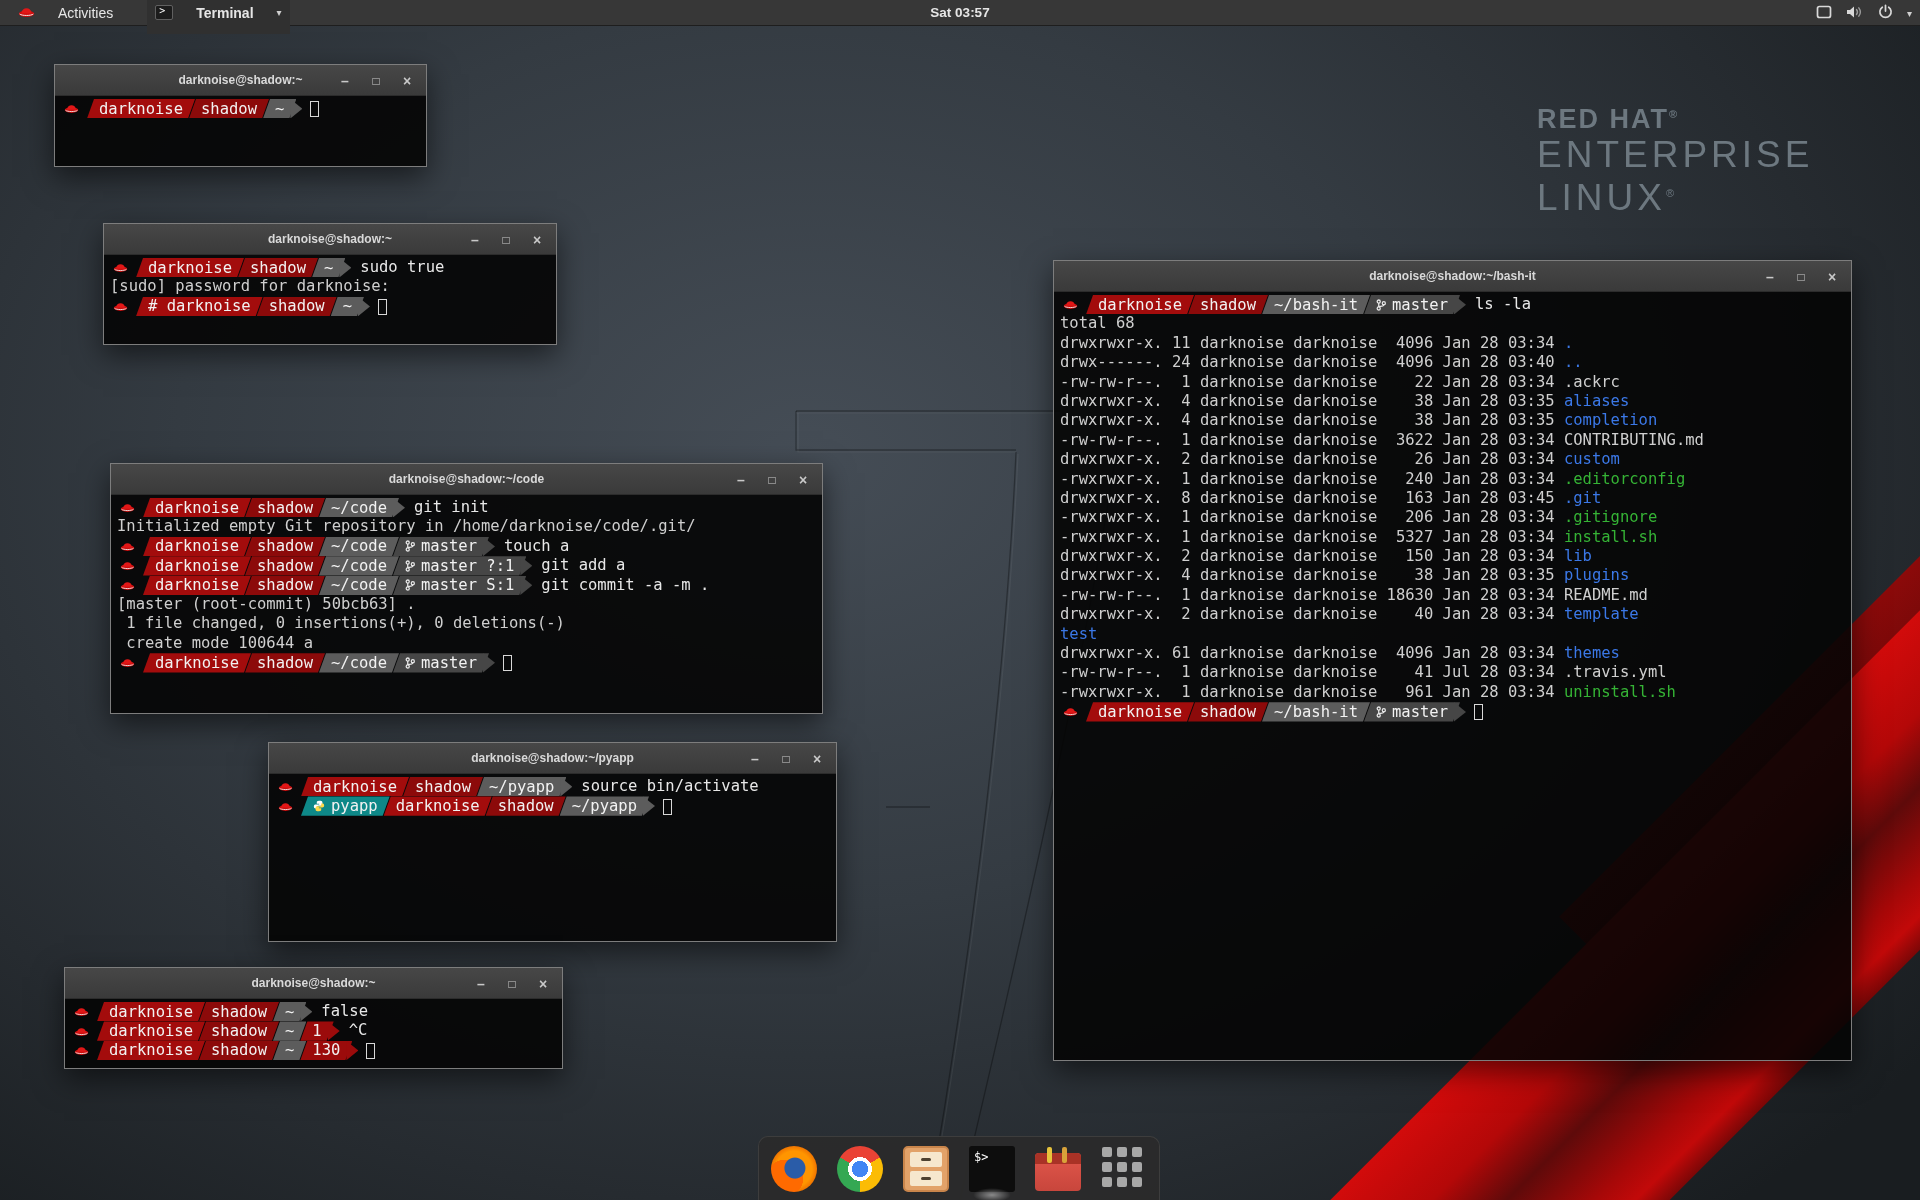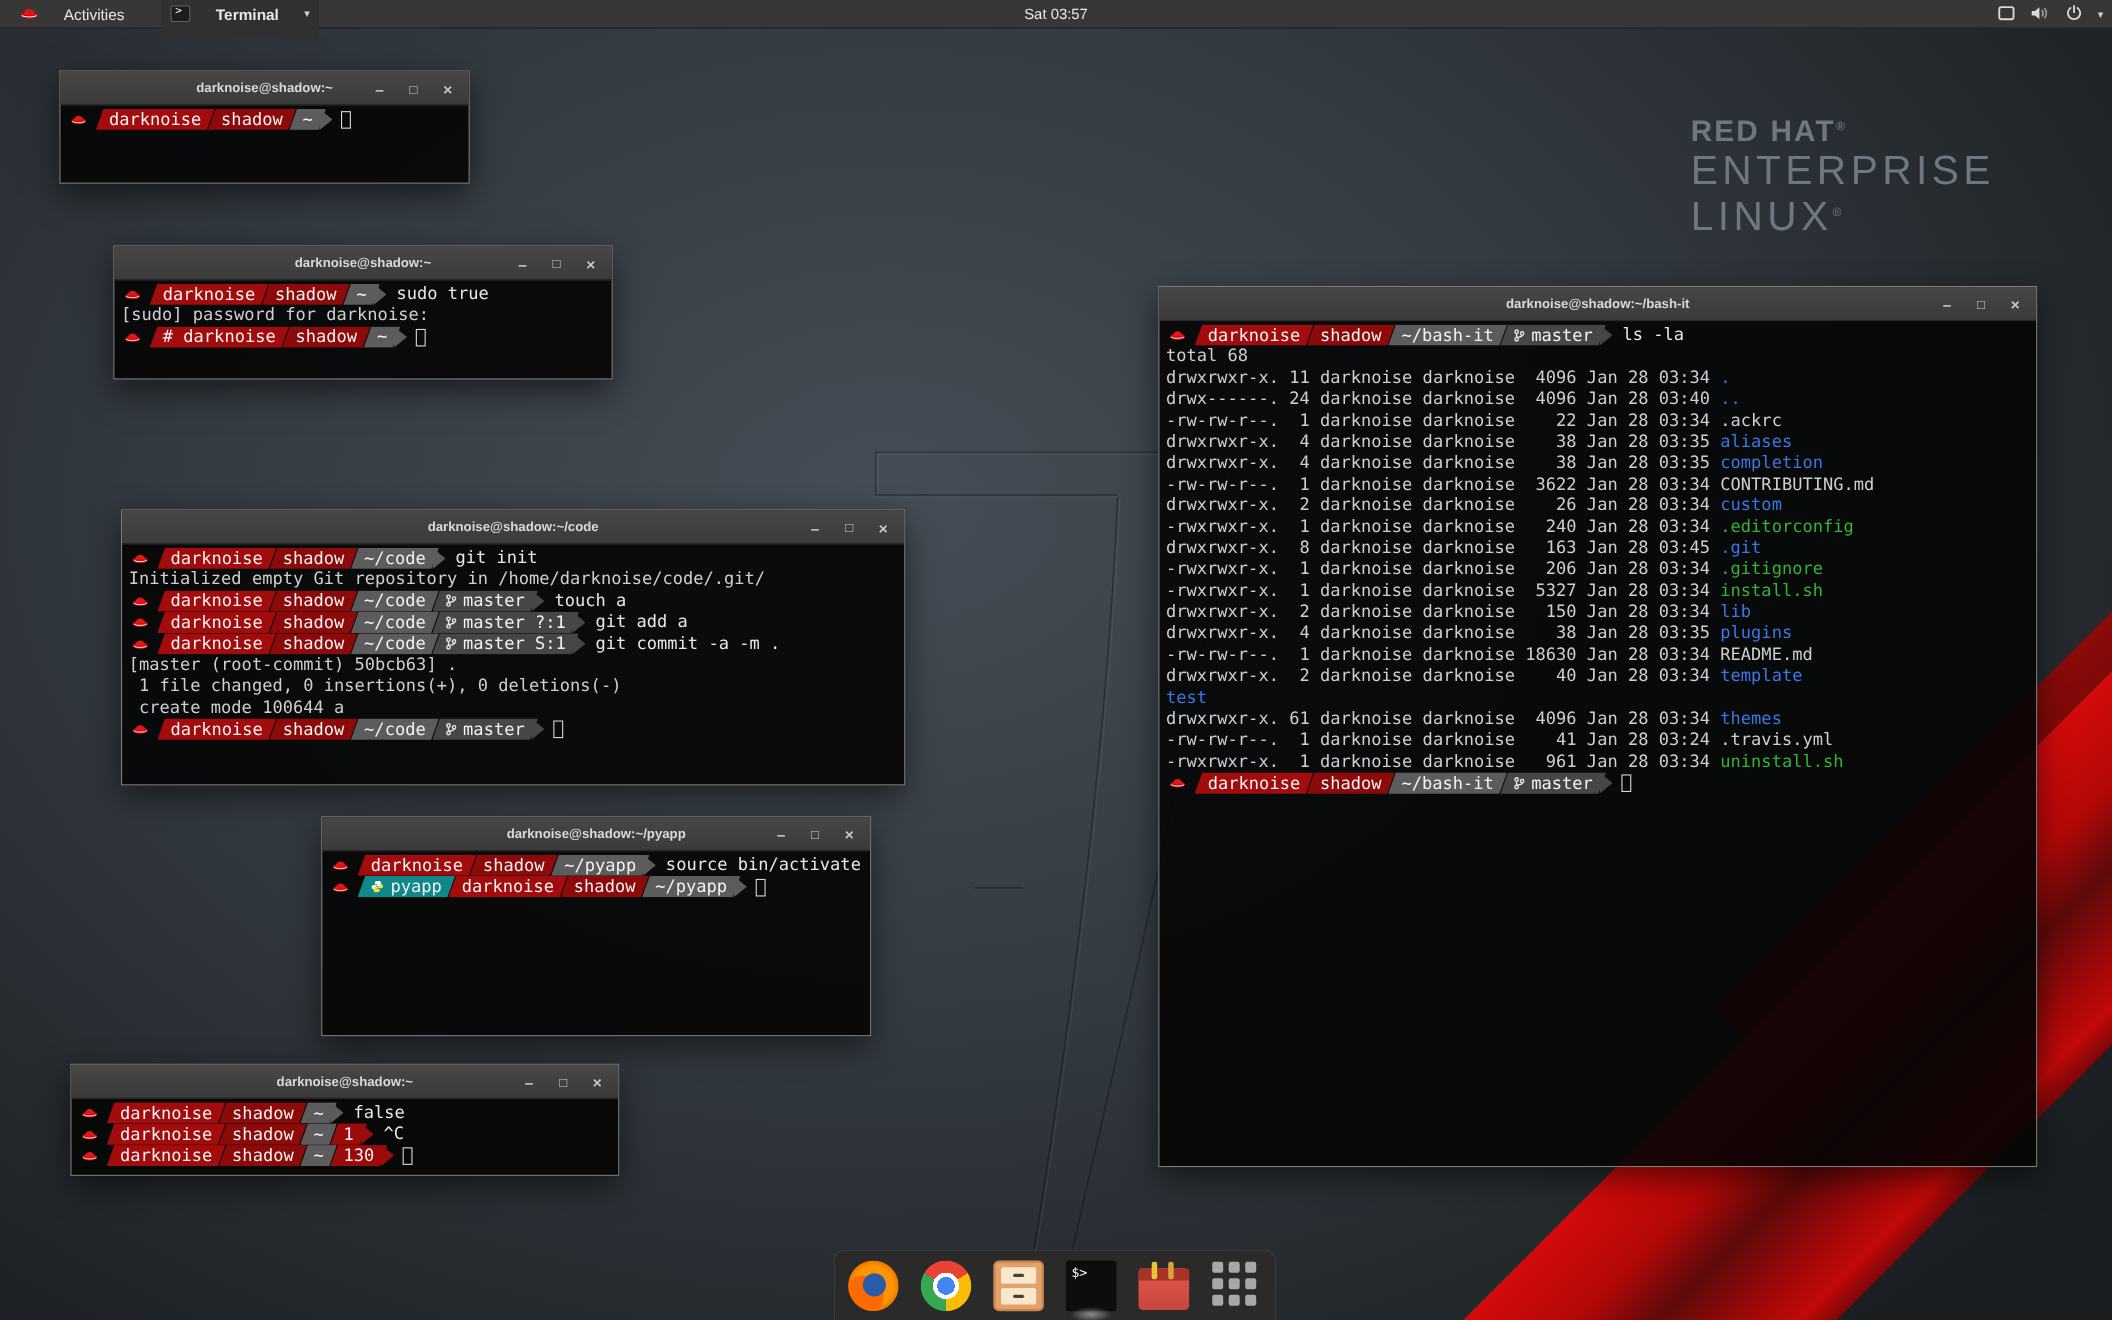--- a/index.html
+++ b/index.html
@@ -19,21 +19,21 @@
   .rhel-logo .l1 { font-size:27px; font-weight:bold; letter-spacing:2px; }
   .rhel-logo .l2, .rhel-logo .l3 { font-size:37px; letter-spacing:4px; line-height:39px; font-weight:400; }
   .rhel-logo sup { font-size:11px; vertical-align:super; }
 
   
   .topbar { position:absolute; left:0; top:0; width:1920px; height:26px; background:#373737; border-bottom:1px solid #1e1e1e; z-index:50;
     display:flex; align-items:center; color:#e6e6e6; font-size:14px; }
   .tb-left { display:flex; align-items:center; gap:26px; padding-left:10px; }
   .tb-btn { display:flex; align-items:center; gap:23px; height:42px; padding:0 8px; cursor:pointer; }
   .appmenu { background:#303030; }
-  .tb-clock { position:absolute; left:50%; transform:translateX(-50%); font-weight:normal; font-size:13.5px; }
+  .tb-clock { position:absolute; left:50%; transform:translateX(-50%); font-weight:bold; font-size:13.5px; }
   .tb-right { position:absolute; right:8px; top:0; height:26px; display:flex; align-items:center; gap:14px; }
   .caret { font-size:10px; color:#cfcfcf; }
   .minitermicon { width:18px; height:15px; background:#1c1c1c; border:1px solid #606060; border-radius:2px; position:relative; }
   .minitermicon::before { content:">"; position:absolute; left:3px; top:-1px; color:#fff; font-size:10px; font-family:"DejaVu Sans Mono",monospace; }
 
   
   .term-window { position:absolute; z-index:5; border:1px solid #7d7d7d; box-shadow:0 10px 28px rgba(0,0,0,.55); background:rgba(4,4,4,0.9); }
   .titlebar { height:31px; background:linear-gradient(#474747,#3a3a3a); border-bottom:1px solid #2c2c2c; position:relative;
     display:flex; align-items:center; justify-content:center; }
   .title { color:#d9d9d9; font-weight:bold; font-size:12px; }
@@ -57,21 +57,21 @@
   .pseg-git  { background:#464646; }
   .pseg-exit { background:#9b0b0b; }
   .pseg-venv { background:#0e8888; }
   .parrow { width:12px; margin-left:-6px; clip-path:polygon(0 0,100% 50%,0 100%); flex:none; }
   .pa-dir { background:#5c5c5c; } .pa-git { background:#464646; } .pa-exit { background:#9b0b0b; }
   .cursor { width:9px; height:16px; border:1px solid #d8d8d8; margin:1px 0 0 8px; flex:none; align-self:center; }
 
   .w0 { left:54px;  top:64px;  width:373px; height:103px; }
   .w1 { left:103px; top:223px; width:454px; height:122px; }
   .w2 { left:110px; top:463px; width:713px; height:251px; }
-  .w3 { left:292px; top:742px; width:500px; height:200px; }
+  .w3 { left:268px; top:742px; width:569px; height:200px; }
   .w4 { left:64px;  top:967px; width:499px; height:102px; }
   .w5 { left:1053px;top:260px; width:799px; height:801px; }
 
   
   .dock { position:absolute; left:758px; bottom:0; width:402px; height:64px; background:rgba(43,43,43,.96);
     border:1px solid #3d3d3d; border-bottom:none; border-radius:10px 10px 0 0; z-index:40;
     display:flex; align-items:center; justify-content:center; gap:20px; }
   .dock-item { position:relative; width:46px; height:46px; background:none; border:none; cursor:pointer; padding:0; }
   .dicon { display:block; width:46px; height:46px; }
   .firefox { border-radius:50%;
@@ -357,21 +357,21 @@
         <div class="trow"><span class="txt out">-rwxrwxr-x.  1 darknoise darknoise   240 Jan 28 03:34 </span><span class="txt exec">.editorconfig</span></div>
         <div class="trow"><span class="txt out">drwxrwxr-x.  8 darknoise darknoise   163 Jan 28 03:45 </span><span class="txt dirname">.git</span></div>
         <div class="trow"><span class="txt out">-rwxrwxr-x.  1 darknoise darknoise   206 Jan 28 03:34 </span><span class="txt exec">.gitignore</span></div>
         <div class="trow"><span class="txt out">-rwxrwxr-x.  1 darknoise darknoise  5327 Jan 28 03:34 </span><span class="txt exec">install.sh</span></div>
         <div class="trow"><span class="txt out">drwxrwxr-x.  2 darknoise darknoise   150 Jan 28 03:34 </span><span class="txt dirname">lib</span></div>
         <div class="trow"><span class="txt out">drwxrwxr-x.  4 darknoise darknoise    38 Jan 28 03:35 </span><span class="txt dirname">plugins</span></div>
         <div class="trow"><span class="txt out">-rw-rw-r--.  1 darknoise darknoise 18630 Jan 28 03:34 README.md</span></div>
         <div class="trow"><span class="txt out">drwxrwxr-x.  2 darknoise darknoise    40 Jan 28 03:34 </span><span class="txt dirname">template</span></div>
         <div class="trow"><span class="txt dirname">test</span></div>
         <div class="trow"><span class="txt out">drwxrwxr-x. 61 darknoise darknoise  4096 Jan 28 03:34 </span><span class="txt dirname">themes</span></div>
-        <div class="trow"><span class="txt out">-rw-rw-r--.  1 darknoise darknoise    41 Jan 28 03:24 .travis.yml</span></div>
+        <div class="trow"><span class="txt out">-rw-rw-r--.  1 darknoise darknoise    41 Jul 28 03:34 .travis.yml</span></div>
         <div class="trow"><span class="txt out">-rwxrwxr-x.  1 darknoise darknoise   961 Jan 28 03:34 </span><span class="txt exec">uninstall.sh</span></div>
         <div class="trow"><span class="licon"><svg width="15" height="11" viewBox="0 0 16 11">
               <ellipse cx="8" cy="7.2" rx="7.2" ry="3" fill="#cc0d0d"></ellipse>
               <path d="M3.2 6.8C3.6 3.4 5.5 2 8 2s4.4 1.4 4.8 4.8z" fill="#e11717"></path>
               <path d="M1.6 7.4c2 1.8 10.8 1.8 12.8 0" fill="none" stroke="#f3f3f3" stroke-width="0.9"></path>
             </svg></span><span class="pseg pseg-user"><span>darknoise</span></span><span class="pseg pseg-host"><span>shadow</span></span><span class="pseg pseg-dir"><span>~/bash-it</span></span><span class="pseg pseg-git"><svg width="10" height="14" viewBox="0 0 11 14">
               <g fill="none" stroke="#e6e6e6" stroke-width="1.4">
                 <circle cx="3" cy="3.2" r="1.7"></circle>
                 <circle cx="3" cy="10.8" r="1.7"></circle>
                 <circle cx="8.6" cy="5" r="1.7"></circle>

